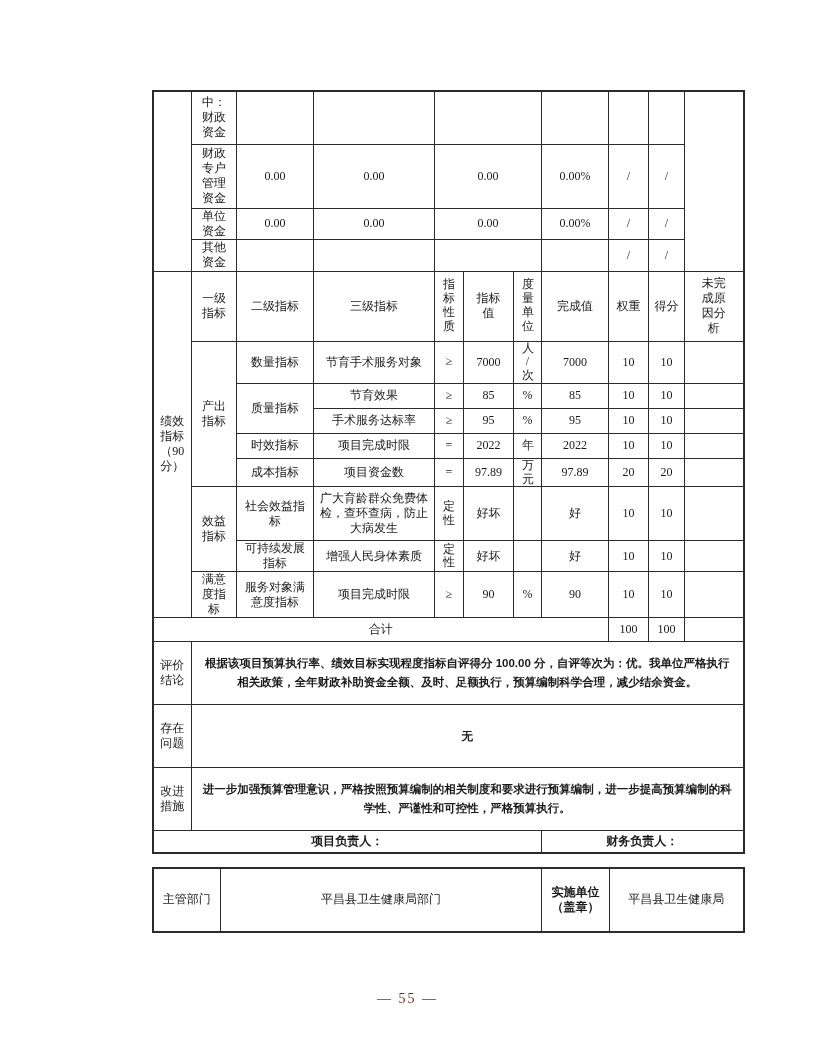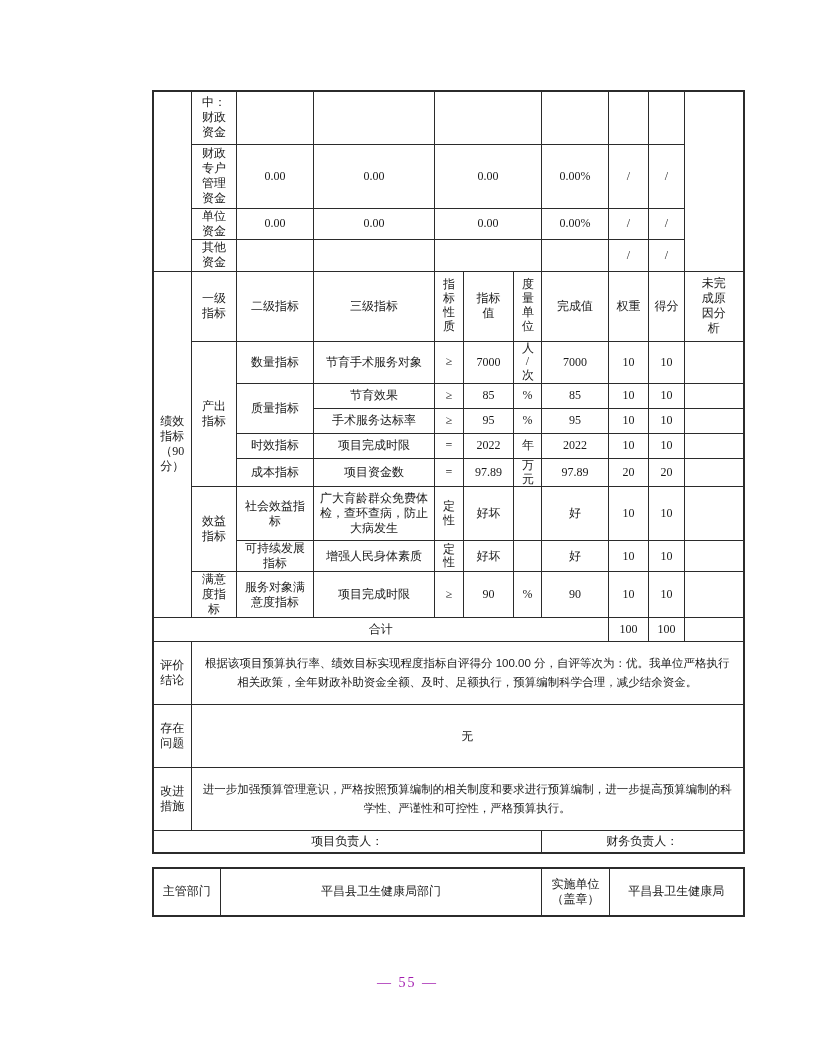--- a/index.html
+++ b/index.html
@@ -18,26 +18,26 @@
   .h53{height:53px}.h54{height:54px}.h55{height:55px}.h64{height:64px}
   .h70{height:70px}
   
   .c0{padding:16px 4px;word-break:break-all;line-height:1.25;}
   .c1{padding:0 8px;word-break:break-all;line-height:1.25;}
   .c2{padding:0 6px;word-break:break-all;text-align:center;}
   .c3{padding:0 5px;}
   .vn{padding:0 8px;word-break:break-all;line-height:1.15;}
   .p9wb{padding:0 9px;word-break:break-all;}
   .p14wb{padding:0 14px;word-break:break-all;}
-  .hei{font-family:"Liberation Sans","DejaVu Sans",sans-serif;font-weight:400;}
+  .hei{font-family:"Liberation Sans","DejaVu Sans",sans-serif;font-weight:700;}
   .content{font-size:11.5px;line-height:1.7;padding:2px 10px;}
   .title-cell{font-size:21px;letter-spacing:1px;}
   .t2{margin-top:13px;}
   .pagenum{margin-top:58px;text-align:center;font-size:14px;
-           letter-spacing:2px;color:#a21caf;}
+           letter-spacing:2px;color:#7f1d1d;}
 </style>
 </head>
 <body>
 
 <div class="sheet">
 
   <table>
     <colgroup>
       <col style="width:39px">
         <col style="width:45px">
@@ -230,20 +230,20 @@
         <col style="width:23px">
       <col style="width:248px">
         <col style="width:50px">
         <col style="width:68px">
       <col style="width:134px">
     </colgroup>
     <tbody>
     <tr class="h35">
       <td colspan="2">主管部门</td>
       <td colspan="3">平昌县卫生健康局部门</td>
-      <td class="hei" style="padding:8px 8px;word-break:break-all;">实施单位（盖章）</td>
+      <td class="hei" style="padding:16px 8px;word-break:break-all;">实施单位（盖章）</td>
       <td>平昌县卫生健康局</td>
     </tr>
   </tbody>
     </table>
 
   <div class="pagenum">— 55 —</div>
 </div>
 
 </body></html>

